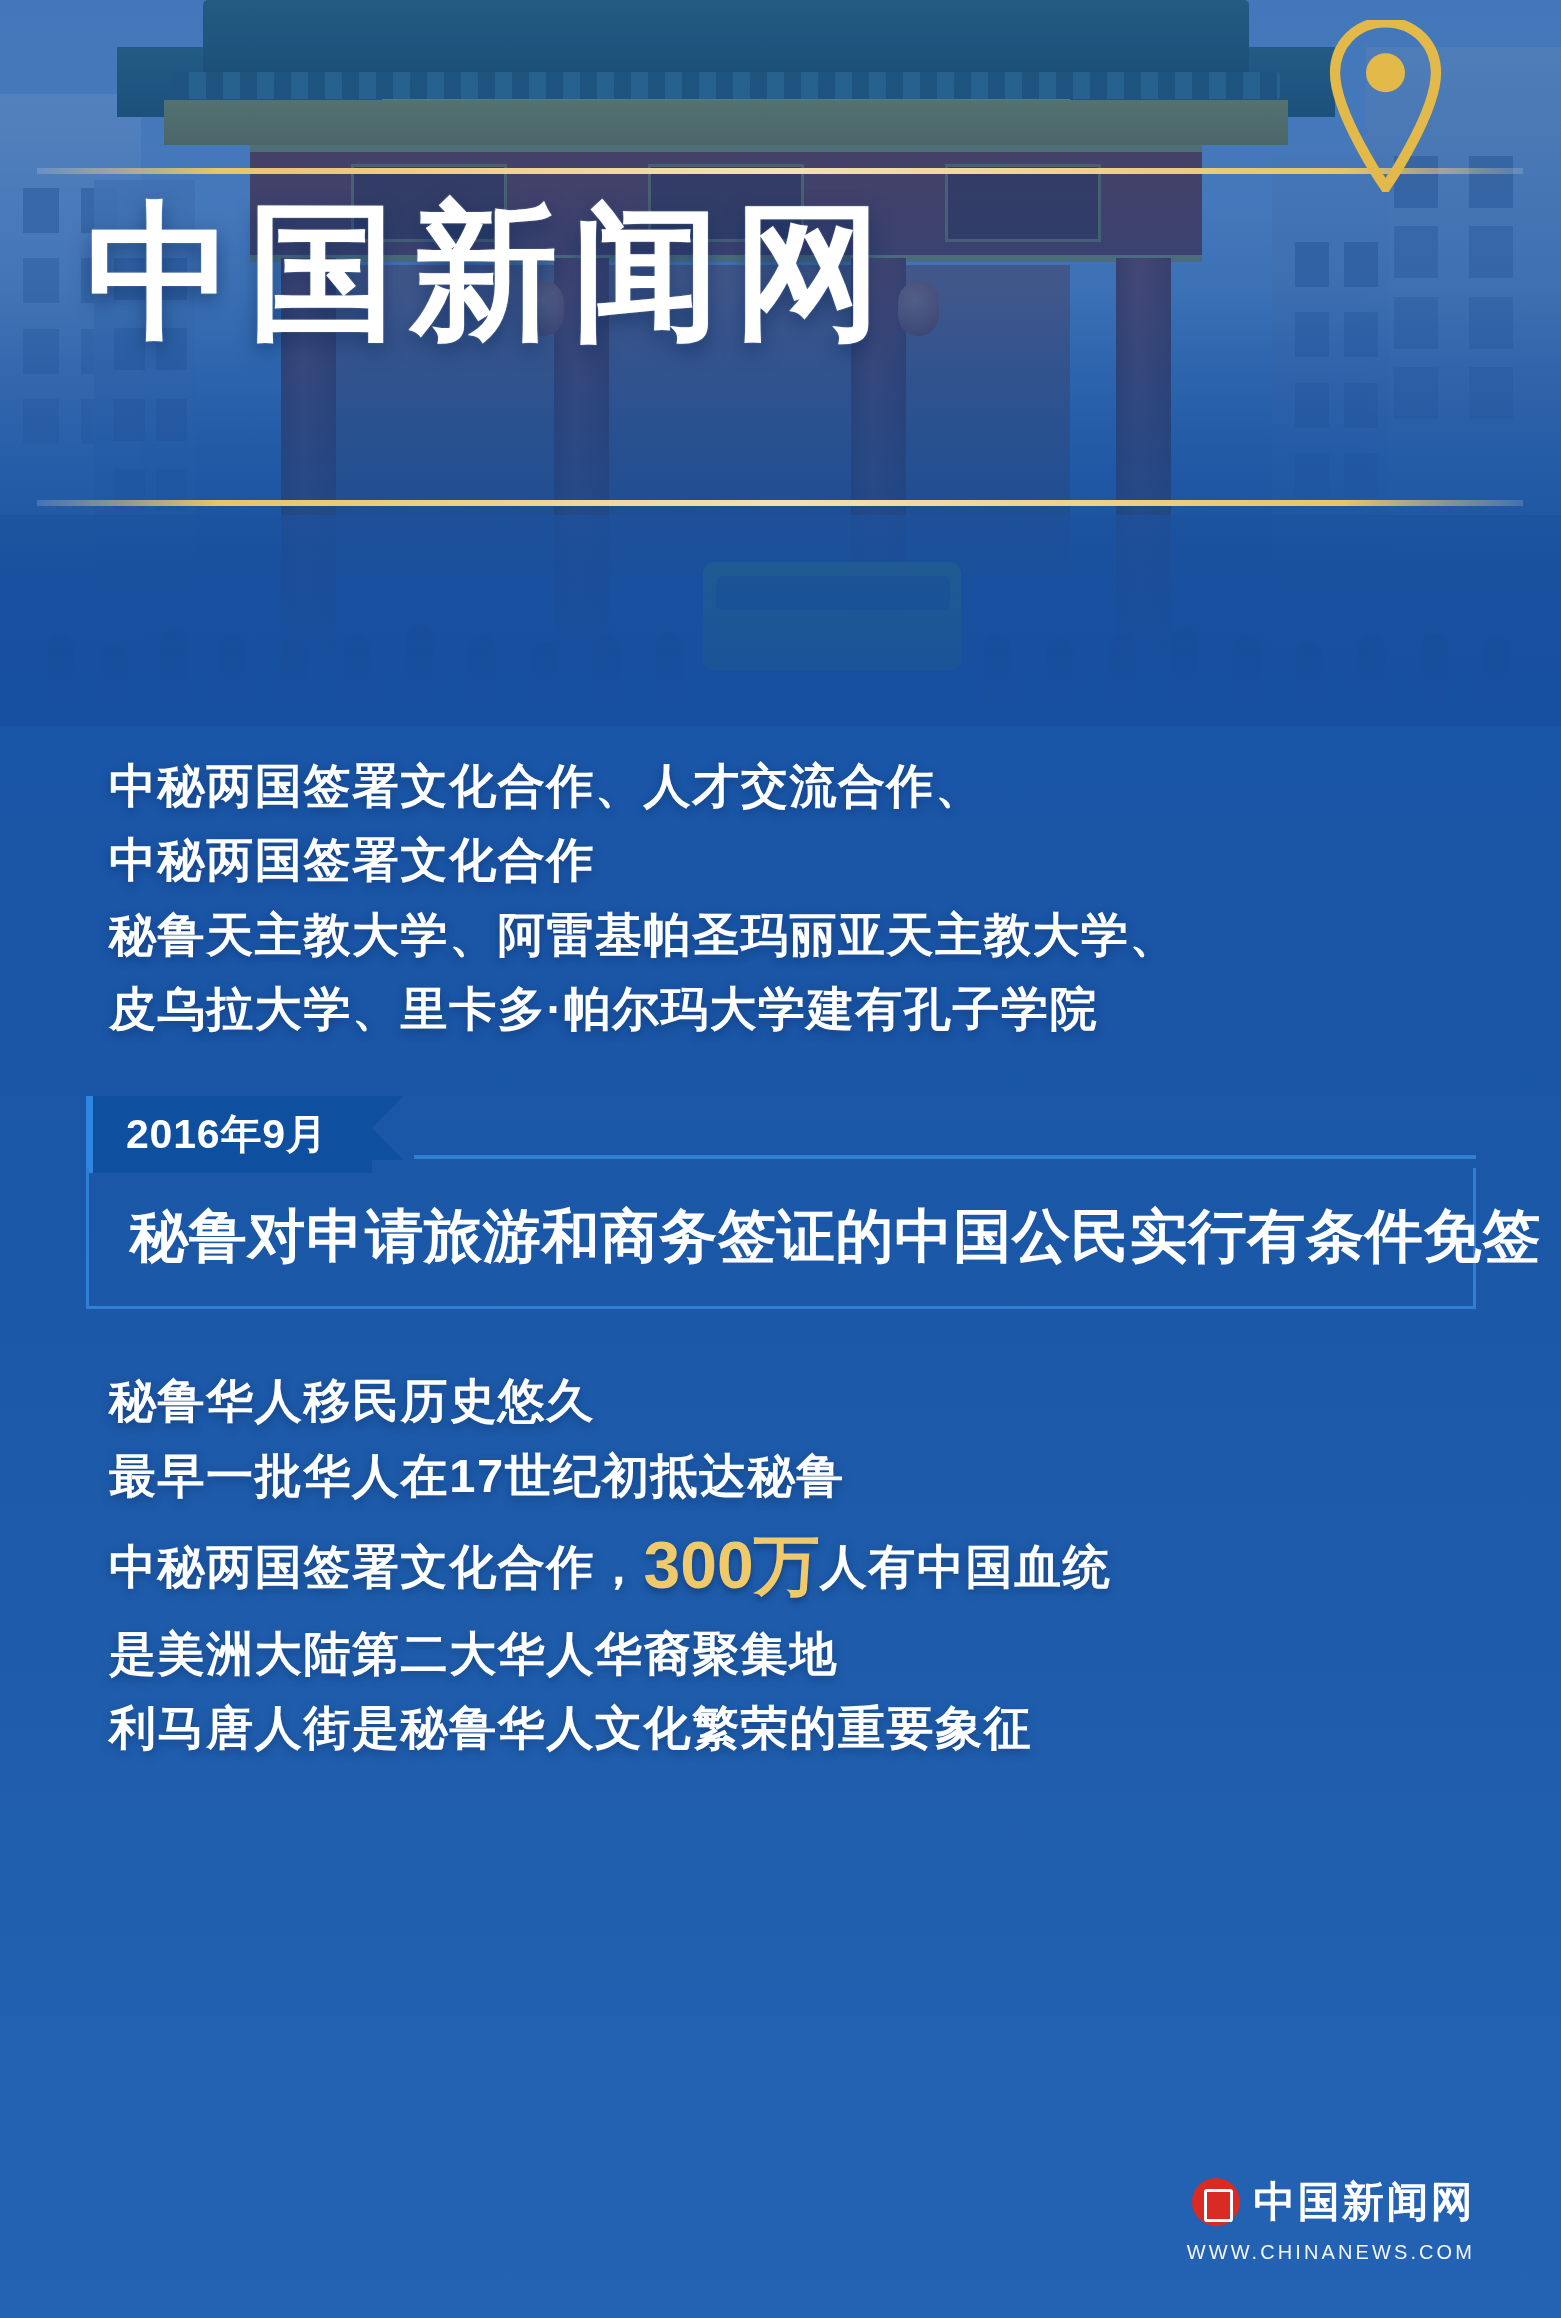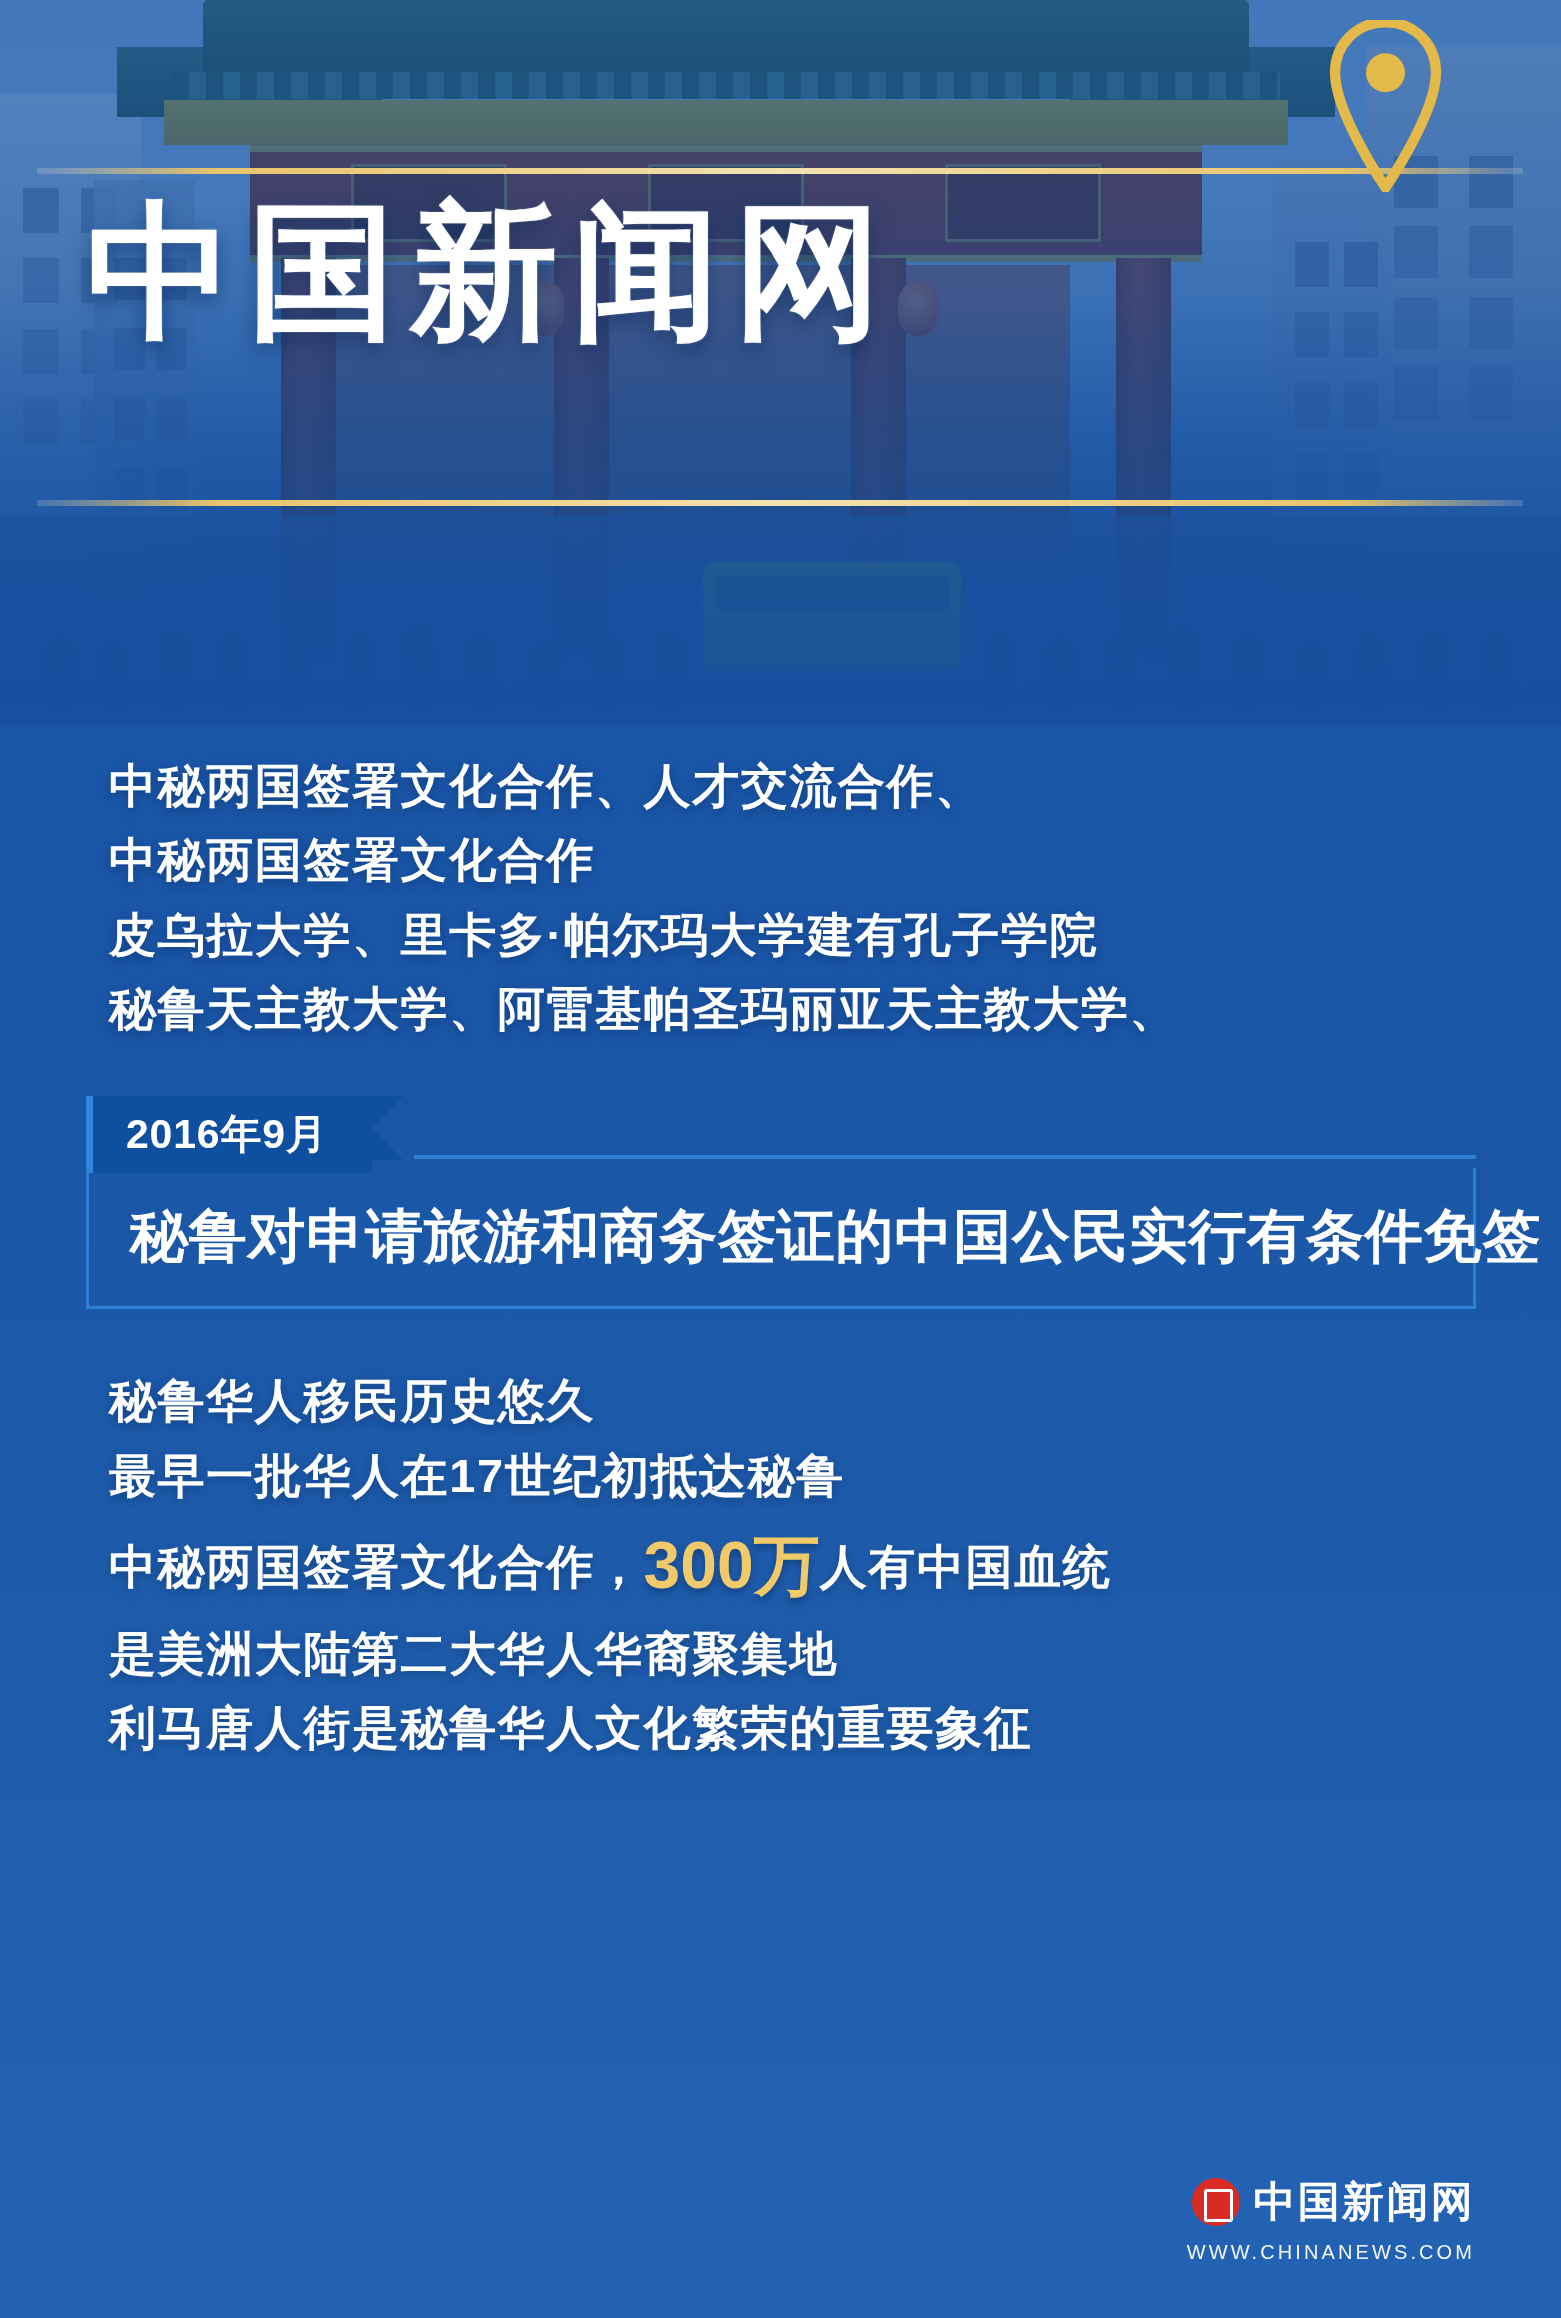--- a/index.html
+++ b/index.html
@@ -362,22 +362,22 @@
       <circle cx="50" cy="46" r="17" fill="#e3b949"></circle>
     </svg>
     <div class="page-title">中国新闻网</div>
   </div>
 
   <div class="body-wrap">
 
     <div class="para">
       <div class="line">中秘两国签署文化合作、人才交流合作、</div>
       <div class="line">中秘两国签署文化合作</div>
+      <div class="line">秘鲁天主教大学、阿雷基帕圣玛丽亚天主教大学、</div>
       <div class="line">皮乌拉大学、里卡多·帕尔玛大学建有孔子学院</div>
-      <div class="line">秘鲁天主教大学、阿雷基帕圣玛丽亚天主教大学、</div>
     </div>
 
     <div class="callout">
       <div class="callout-tag">2016年9月</div>
       <div class="callout-rule-top"></div>
       <div class="callout-box">
         <div class="callout-text">秘鲁对申请旅游和商务签证的中国公民实行有条件免签</div>
       </div>
     </div>
 

